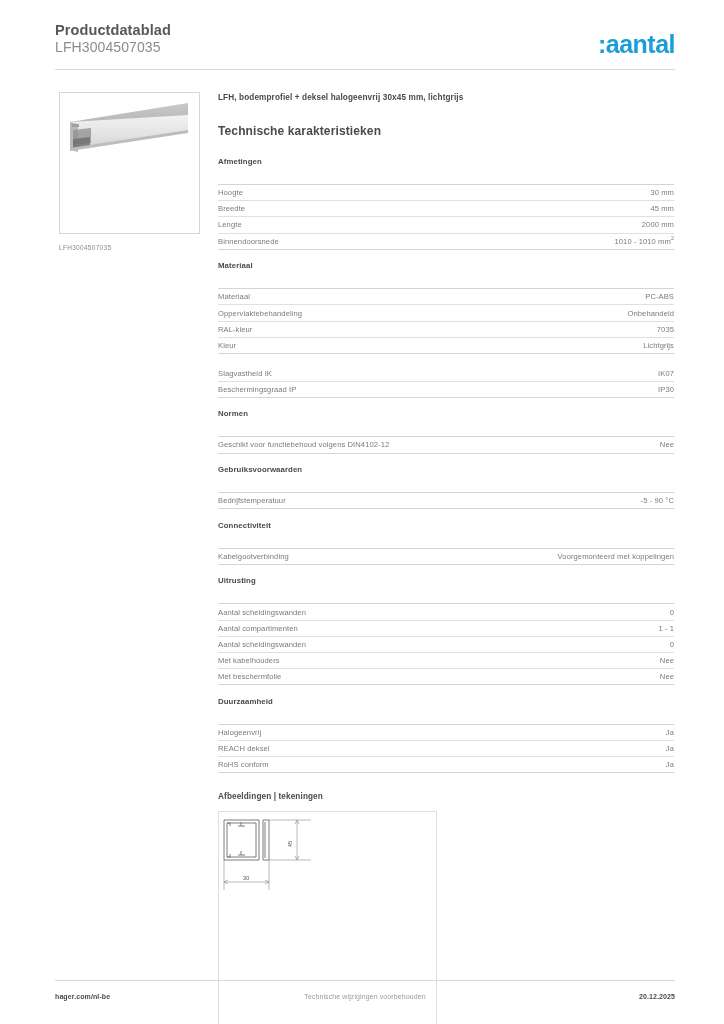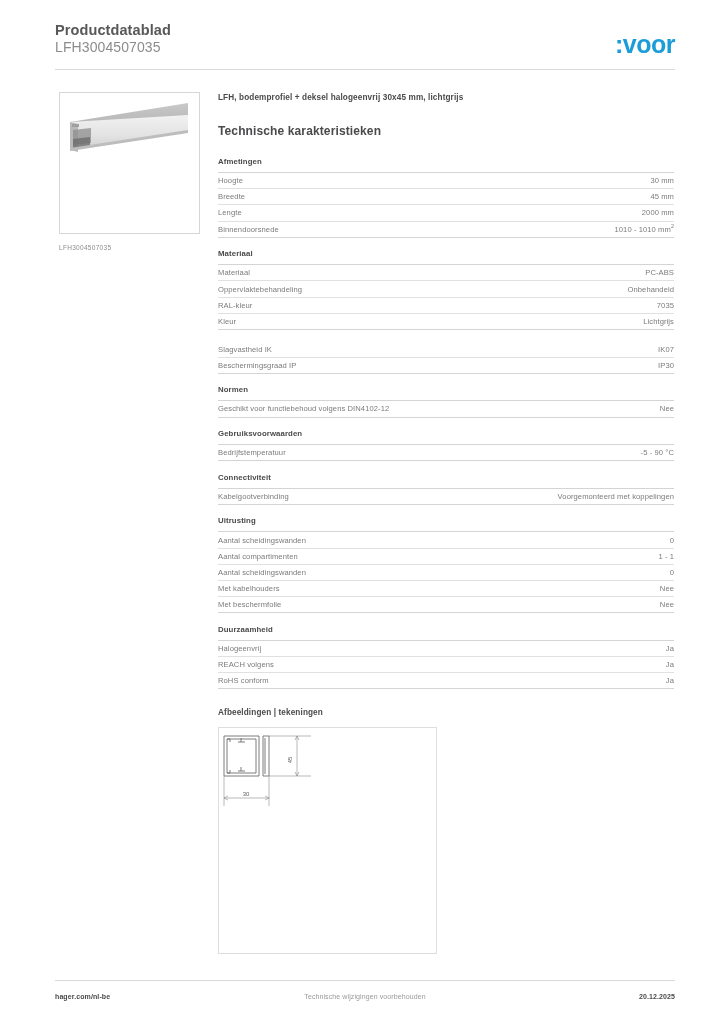--- a/index.html
+++ b/index.html
@@ -108,21 +108,21 @@
     margin: 0 0 20px 0;
     line-height: 11px;
   }
 
   .spec-group { margin-bottom: 11.5px; }
   .group-head {
     font-size: 7.8px;
     font-weight: bold;
     color: #4a4a4c;
     letter-spacing: 0.1px;
-    padding-bottom: 5px;
+    padding-bottom: 17px;
     border-bottom: 1px solid #d4d4d4;
     line-height: 10px;
   }
   .spec-row {
     display: flex;
     justify-content: space-between;
     align-items: baseline;
     font-size: 7.6px;
     color: #7b7b7d;
     border-bottom: 1px solid #e0e0e0;
@@ -194,21 +194,21 @@
   }
 </style>
 </head>
 <body>
 
 <div class="page">
 
   <div class="header">
     <div class="doc-title">Productdatablad</div>
     <div class="doc-subtitle">LFH3004507035</div>
-    <div class="logo" style="color: rgb(27, 157, 217);">:voor</div>
+    <div class="logo" style="color: rgb(27, 157, 217);">:aantal</div>
   </div>
   <div class="header-rule"></div>
 
   <div class="product-box">
     <svg class="prod-svg" width="137" height="138" viewBox="0 0 137 138">
       <defs>
         <linearGradient id="topFace" x1="0" y1="0" x2="0" y2="1">
           <stop offset="0%" stop-color="#c9c9c9"></stop>
           <stop offset="100%" stop-color="#ababab"></stop>
         </linearGradient>
@@ -333,21 +333,21 @@
             <span class="spec-value">Nee</span>
           </div>
         </div>
         <div class="spec-group">
           <div class="group-head">Duurzaamheid</div>
           <div class="spec-row">
             <span class="spec-label">Halogeenvrij</span>
             <span class="spec-value">Ja</span>
           </div>
           <div class="spec-row">
-            <span class="spec-label">REACH volgens</span>
+            <span class="spec-label">REACH deksel</span>
             <span class="spec-value">Ja</span>
           </div>
           <div class="spec-row">
             <span class="spec-label">RoHS conform</span>
             <span class="spec-value">Ja</span>
           </div>
         </div>
       </div>
 
     <div class="drawing-title">Afbeeldingen | tekeningen</div>

